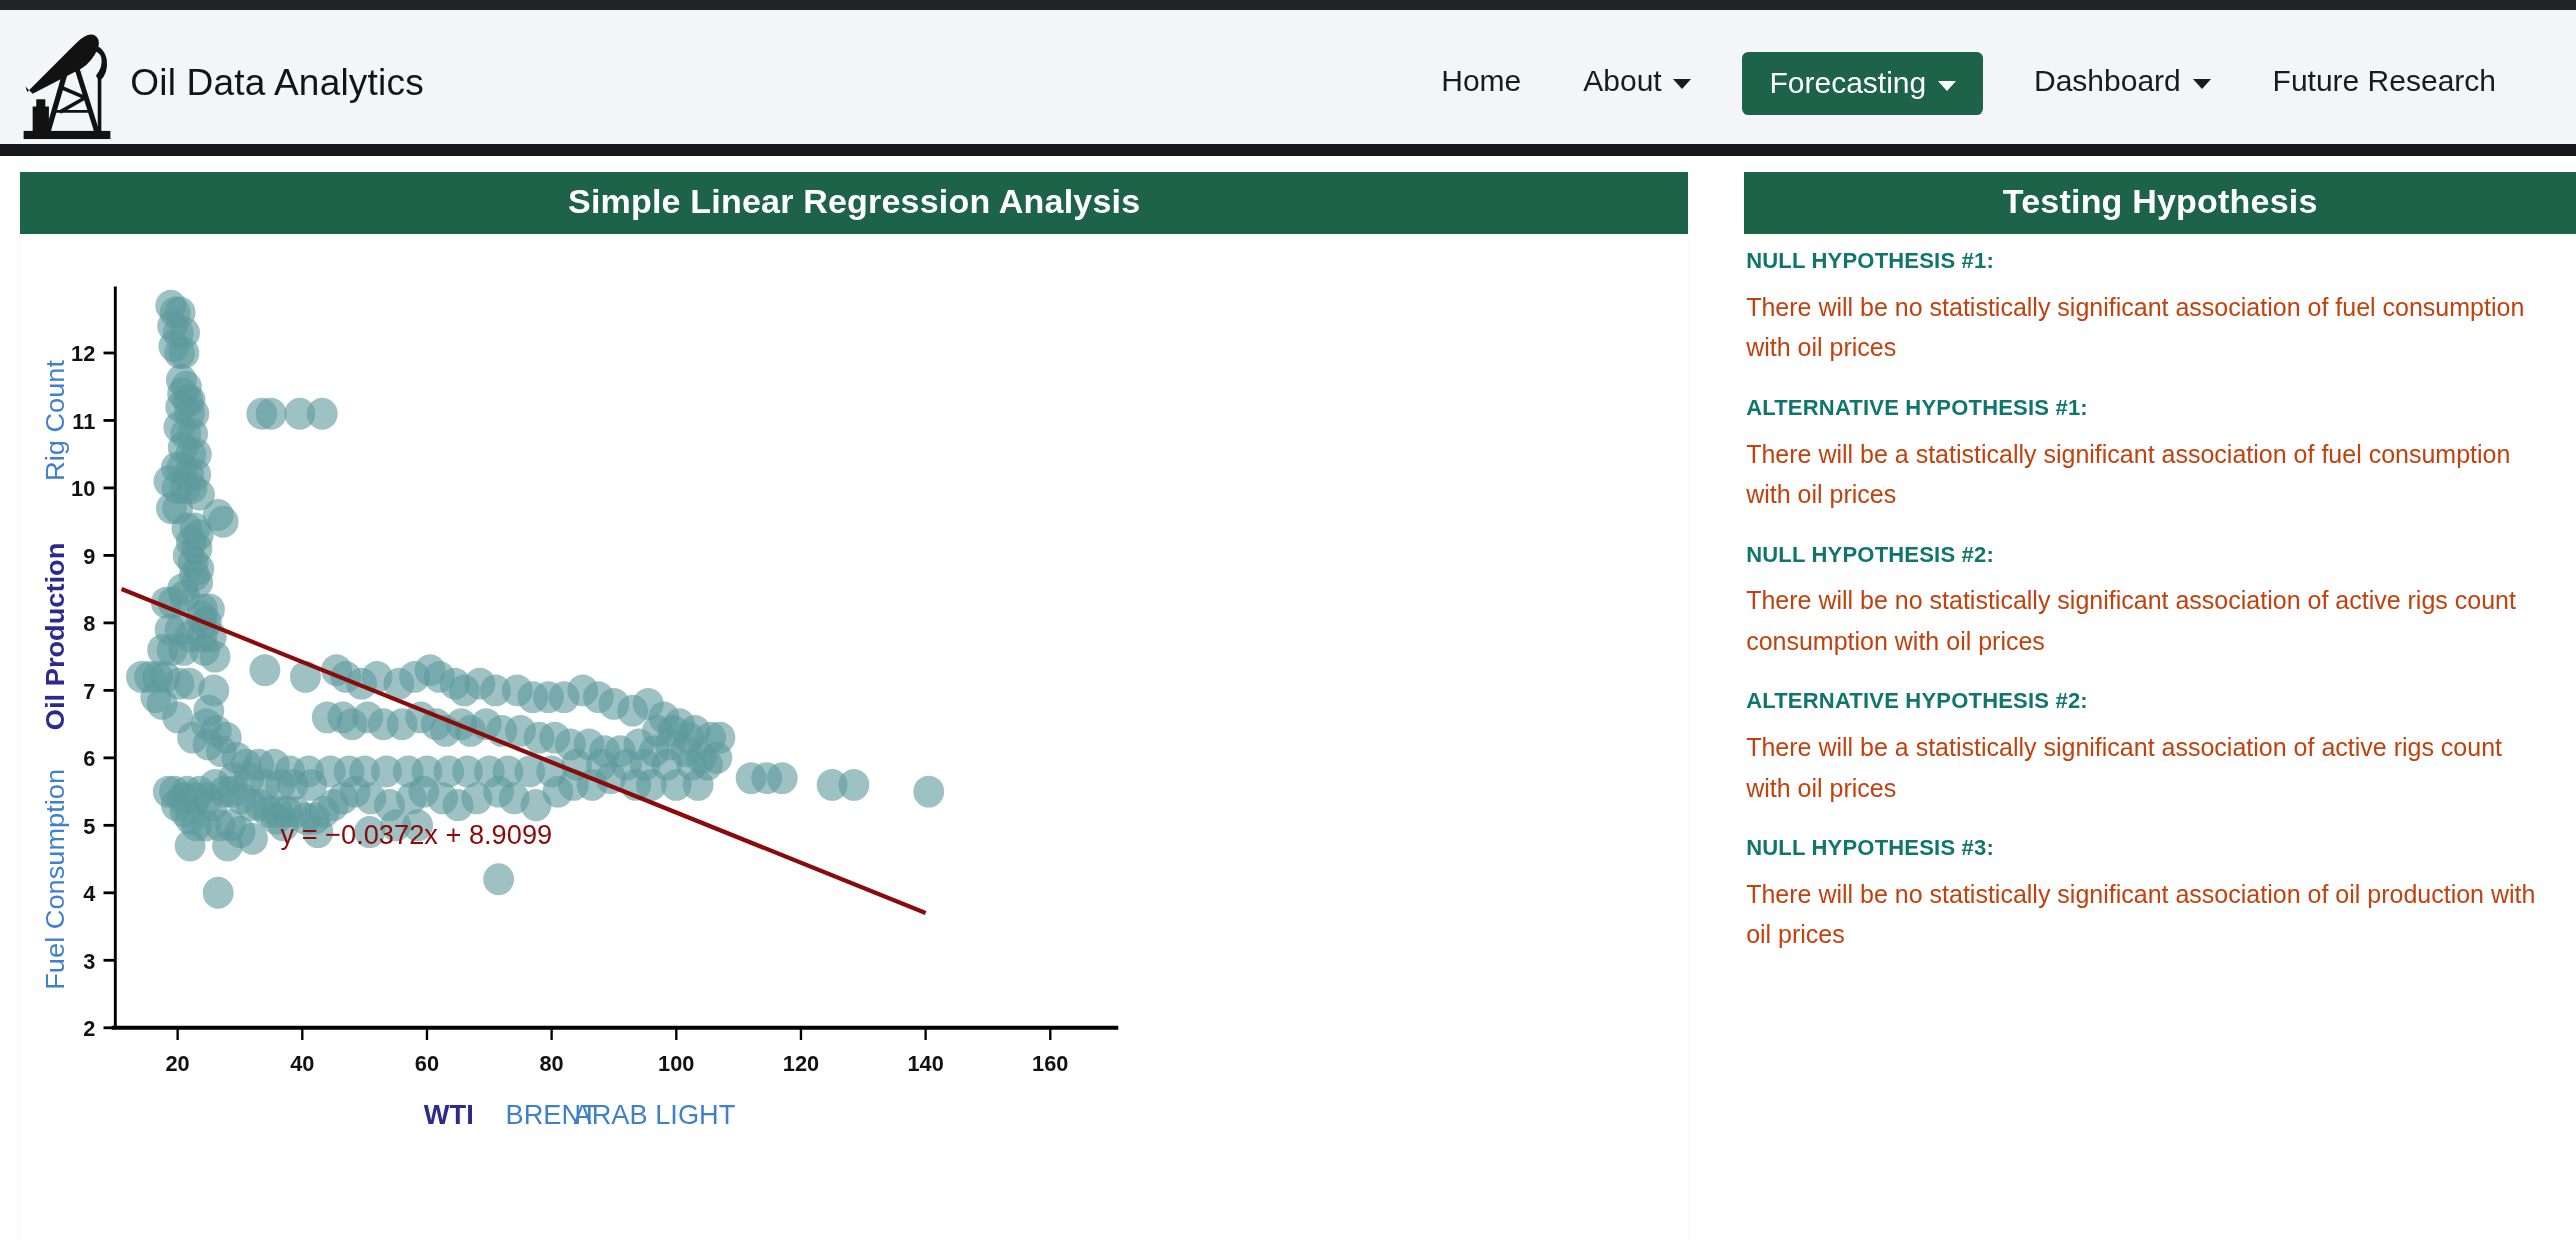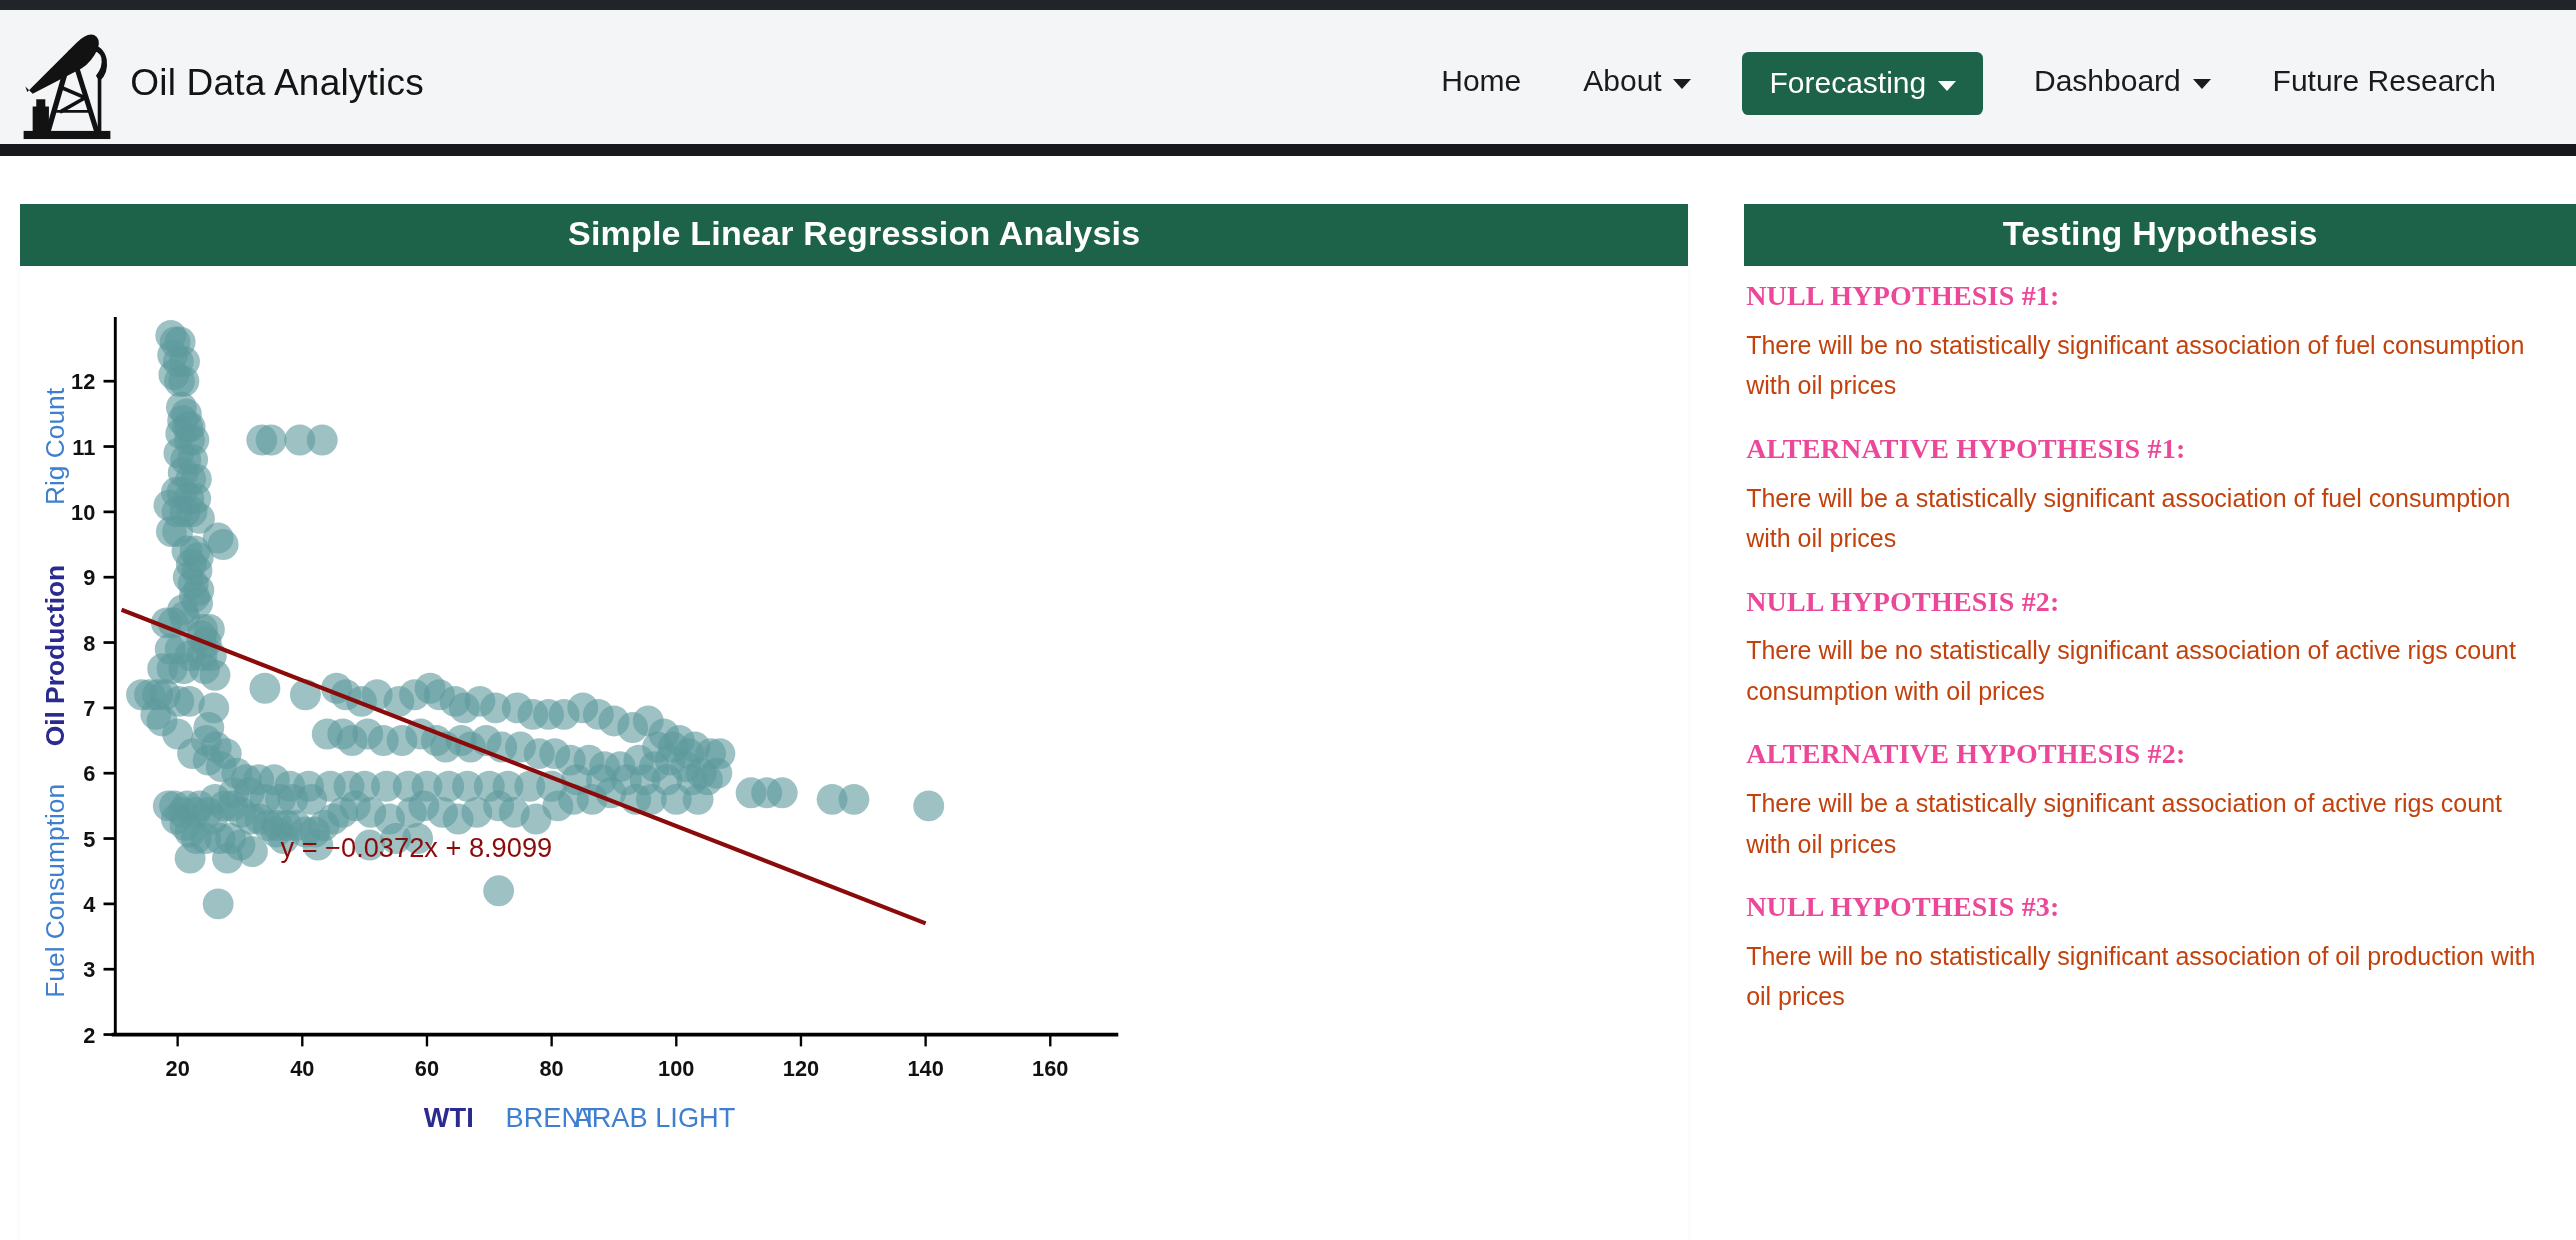--- a/index.html
+++ b/index.html
@@ -109,45 +109,43 @@
   }
 
   .panel-header {
     background: #1d6349;
     color: #ffffff;
     text-align: center;
     font-size: 34px;
     font-weight: 700;
     padding: 10px 0 12.7px 0;
     letter-spacing: 0.2px;
-    margin-top: 32px;
   }
 
   
   .chart-card {
     background: #ffffff;
     flex: 1;
     position: relative;
     box-shadow: 0 1.8px 5.4px rgba(0,0,0,.05);
   }
   .chart-svg { display: block; width: 100%; height: 100%; }
 
   
   .hyp-list {
     padding: 14.5px 3.6px 0 1.8px;
     overflow: hidden;
   }
   .hyp-block { margin-bottom: 7.3px; }
   .hyp-title {
-    font-size: 28px;
+    font-size: 22px;
     font-weight: 700;
-    color: #ec4899;
+    color: #0f766e;
     letter-spacing: 0.2px;
     margin-bottom: 12.7px;
-    font-family: Liberation Serif, serif;
   }
   .hyp-text {
     font-size: 25px;
     line-height: 1.62;
     color: #c2410c;
     margin-bottom: 27px;
     max-width: 799px;
   }
 </style>
 </head>

